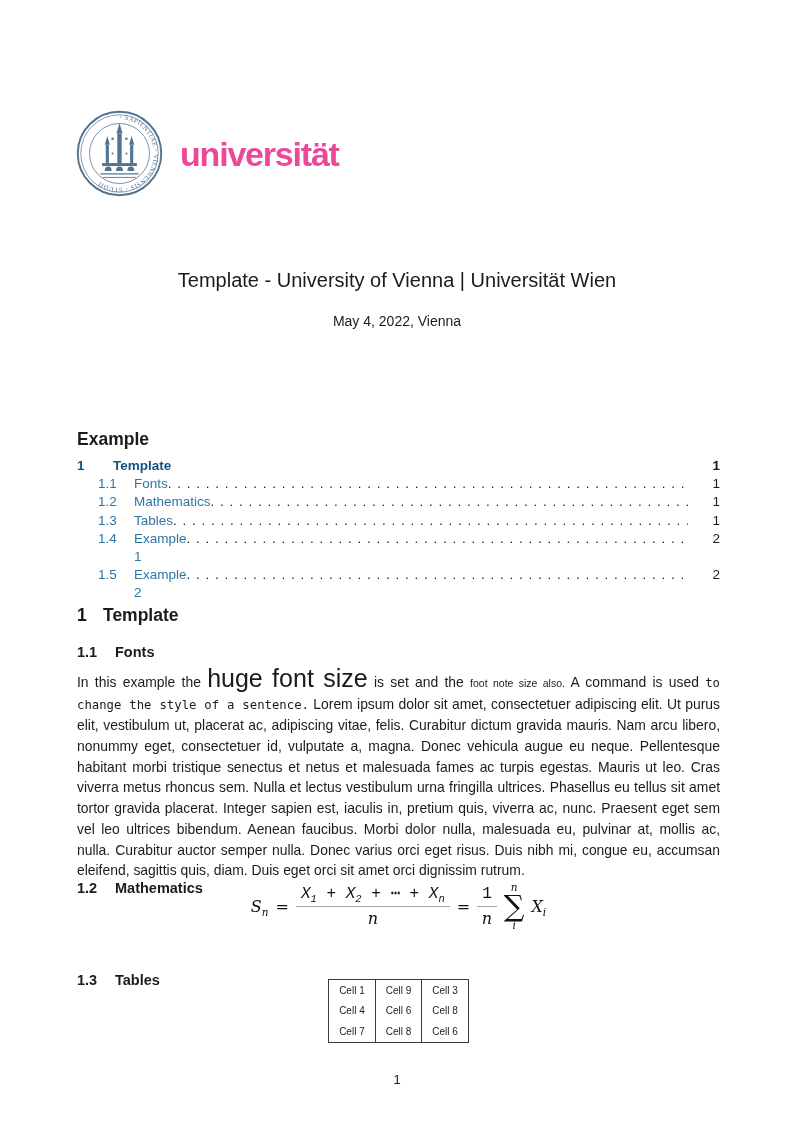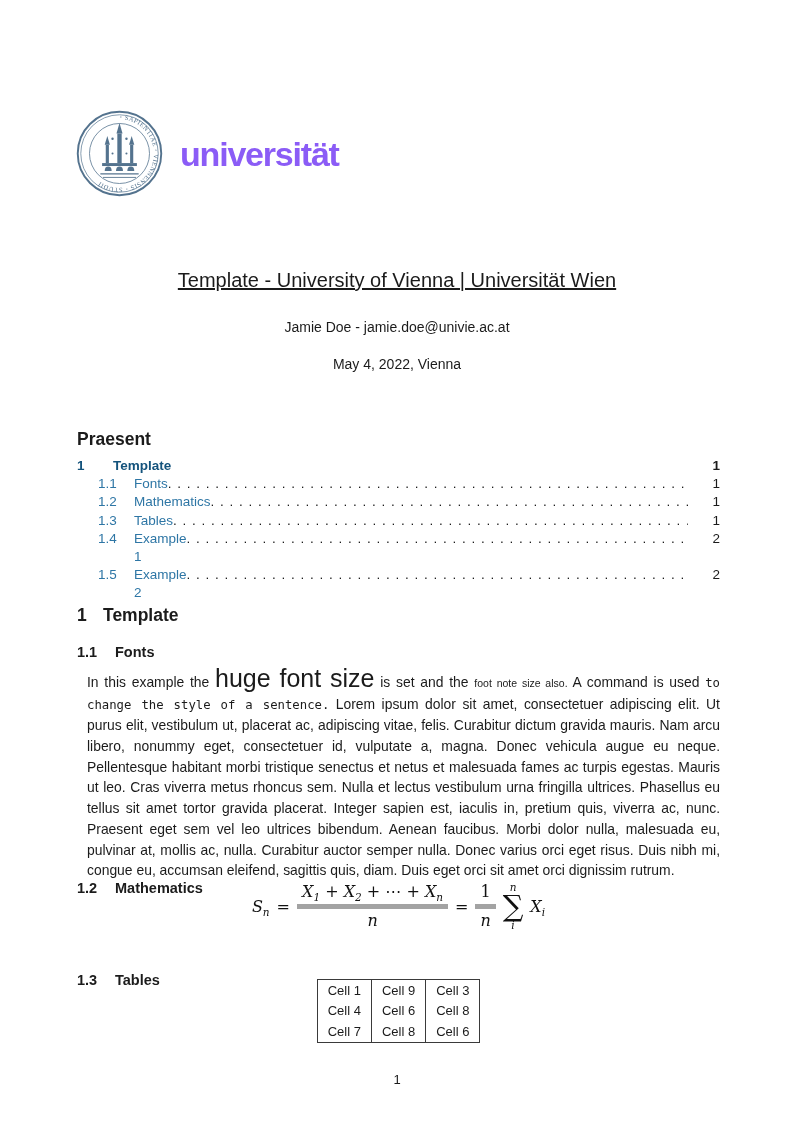--- a/index.html
+++ b/index.html
@@ -6,25 +6,25 @@
   .page {
     position:relative; width:794px; height:1123px; margin:0 auto;
     background:#ffffff; overflow:hidden;
     font-family:"Liberation Sans", sans-serif; color:#1b1b1b;
   }
   .abs { position:absolute; left:77px; right:74px; }
 
   
   .logo { position:absolute; top:110px; left:76px; display:flex; align-items:center; gap:17px; }
   .seal { width:87px; height:87px; }
-  .wordmark { color:#8b5cf6; font-weight:bold; font-size:34px; line-height:34px; letter-spacing:-1.2px; }
+  .wordmark { color:#ec4899; font-weight:bold; font-size:34px; line-height:34px; letter-spacing:-1.2px; }
 
   
   .titleblock { position:absolute; top:269px; left:0; right:0; text-align:center; }
-  .doc-title  { font-size:20px; font-weight:normal; margin:0;text-decoration:underline; }
+  .doc-title  { font-size:20px; font-weight:normal; margin:0; }
   .doc-author { font-size:14px; margin-top:27px; }
   .doc-date   { font-size:14px; margin-top:21px;text-align:center; }
 
   
   .contents-head { top:414px; font-size:17.5px; font-weight:bold; }
   .toc { top:457px; font-size:13.5px; }
   .toc-row { display:flex; align-items:baseline; line-height:18.2px; color:#2e76a5; }
   .toc-num   { flex:0 0 36px; }
   .toc-row.level2 .toc-num { margin-left:21px; flex:0 0 36px; }
   .toc-dots { flex:1 1 auto; overflow:hidden; white-space:nowrap; color:#1b1b1b; word-spacing:2px; }
@@ -37,44 +37,44 @@
   
   .sec-head  { top:590px; font-size:17.5px; font-weight:bold; display:flex; }
   .sec-head .h-num { flex:0 0 26px; }
   .subsec    { font-size:14.5px; font-weight:bold; display:flex; }
   .subsec .h-num { flex:0 0 38px; }
   #subsec-fonts { top:629px; }
   #subsec-math  { top:865px; }
   #subsec-tables{ top:957px; }
 
   
-  .para { top:652px; font-size:13.9px; line-height:20.7px; text-align:justify;margin-left:10px; }
+  .para { top:652px; font-size:13.9px; line-height:20.7px; text-align:justify; }
   .seg-normal   { }
   .seg-huge     { font-size:25px; line-height:1; }
   .seg-footnote { font-size:10.5px; }
   .seg-mono     { font-family:"DejaVu Sans Mono", monospace; font-size:12.3px; }
 
   
   .equation { top:882px; display:flex; justify-content:center; align-items:center; gap:7px;
               font-family:"DejaVu Serif", serif; font-size:16px; color:#111; }
   .seg-it { font-style:italic; }
   .seg-rm { font-style:normal; }
   sub.seg-sub { font-size:10.5px; font-style:italic; line-height:0; }
   .m-it { font-style:italic; }
   .frac { display:inline-flex; flex-direction:column; align-items:center; line-height:1.25; }
-  .frac .num { padding:0 5px 2px 5px; border-bottom:5px solid #a3a3a3; }
+  .frac .num { padding:0 5px 2px 5px; border-bottom:1px solid #a3a3a3;font-family:Liberation Mono, monospace; }
   .frac .den { padding-top:2px; }
   .sum { display:inline-flex; flex-direction:column; align-items:center; line-height:1; font-size:10.5px; font-style:italic; }
   .sum .sym { font-size:29px; line-height:0.85; font-style:normal; }
   .sum .upper { margin-bottom:1px; }
   .sum .lower { margin-top:2px; }
 
   
   .tablewrap { top:979px; display:flex; justify-content:center; }
-  table.cells { border-collapse:collapse; border:1.4px solid #3a3a3a; font-size:13px; }
+  table.cells { border-collapse:collapse; border:1.4px solid #3a3a3a; font-size:10px; }
   table.cells td { border-left:1px solid #3a3a3a; padding:1.5px 10px; text-align:center; line-height:17.5px; }
   table.cells td:first-child { border-left:none; }
 
   
   .pagenum { position:absolute; top:1072px; left:0; right:0; text-align:center; font-size:13px; }
 </style>
 </head>
 <body>
 
 <div class="page">
@@ -109,25 +109,24 @@
         <circle cx="58" cy="50" r="1.2" stroke="none"></circle>
       </g>
     </svg>
     <div class="wordmark">
       <div>universität</div>
     </div>
   </header>
 
   <section class="titleblock">
     <h1 class="doc-title">Template - University of Vienna | Universität Wien</h1>
-    <div class="doc-author">Jamie Doe - jamie.doe@univie.ac.at</div>
     <div class="doc-date">May 4, 2022, Vienna</div>
   </section>
 
-  <h2 class="abs contents-head">Praesent</h2>
+  <h2 class="abs contents-head">Example</h2>
   <nav class="abs toc">
     <div class="toc-row level1">
       <span class="toc-num">1</span>
       <span class="toc-title">Template</span>
       <span class="toc-dots"></span>
       <span class="toc-page">1</span>
     </div>
     <div class="toc-row level2">
       <span class="toc-num">1.1</span>
       <span class="toc-title">Fonts</span>

